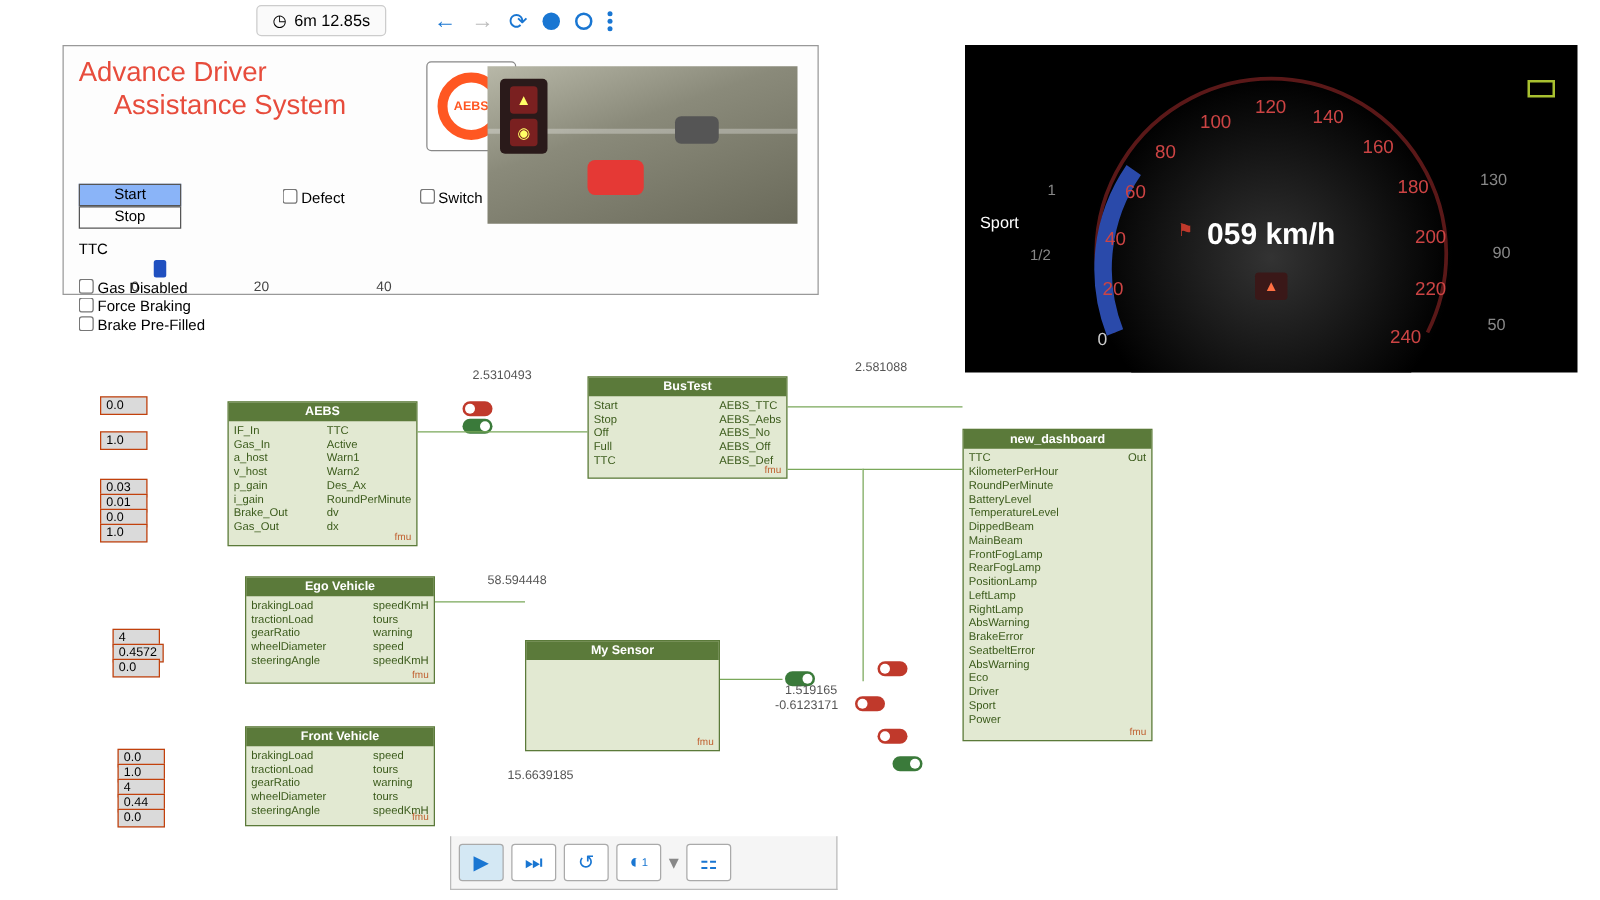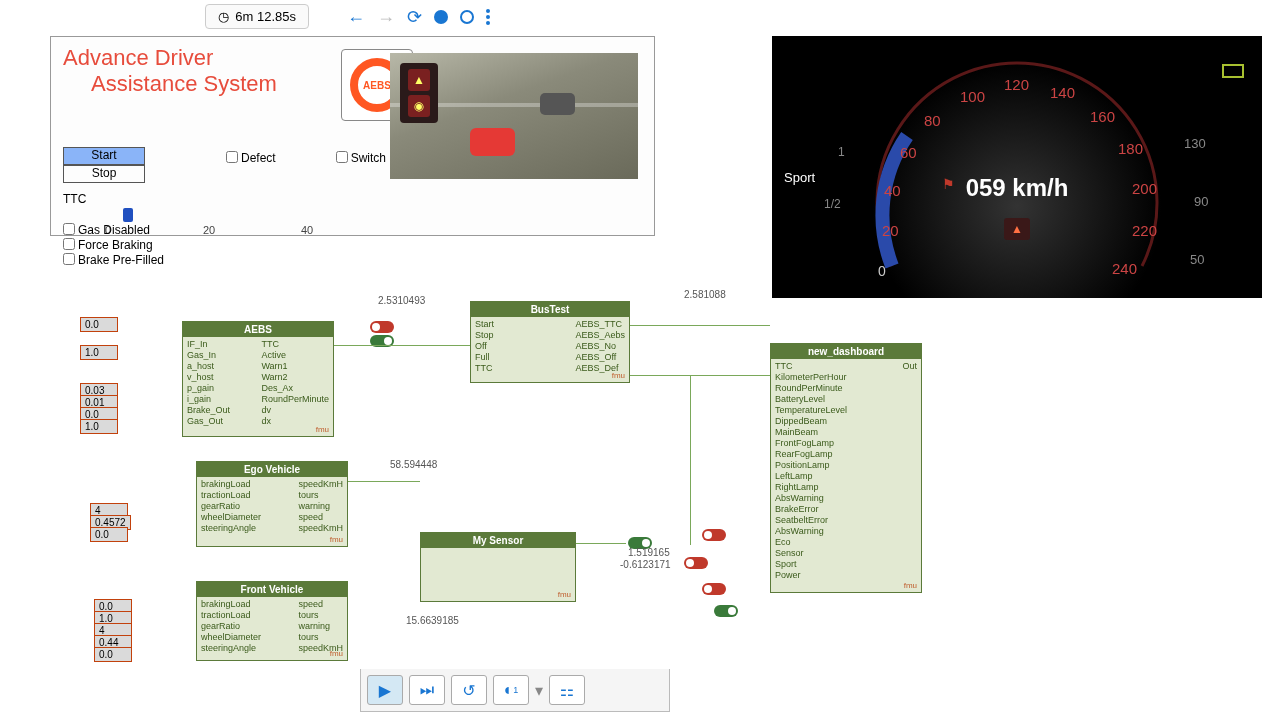--- a/index.html
+++ b/index.html
@@ -281,21 +281,21 @@
           <span>speed</span>
           <span>tours</span>
           <span>warning</span>
           <span>tours</span>
           <span>speedKmH</span>
         </div>
       </div>
     <span class="fmu-tag">fmu</span>
   </div>
 
-  <div class="block" style="top:247px;left:350px;width:156px;height:70px">
+  <div class="block" style="top:227px;left:350px;width:156px;height:89px">
     <div class="block-hdr">My Sensor</div>
     <span class="fmu-tag">fmu</span>
   </div>
 
   <div class="block" style="top:58px;left:700px;width:152px;height:250px">
     <div class="block-hdr">new_dashboard</div>
     <div class="block-body">
         <div class="block-col" id="dash-in">
           <span>TTC</span>
           <span>KilometerPerHour</span>
@@ -307,21 +307,21 @@
           <span>FrontFogLamp</span>
           <span>RearFogLamp</span>
           <span>PositionLamp</span>
           <span>LeftLamp</span>
           <span>RightLamp</span>
           <span>AbsWarning</span>
           <span>BrakeError</span>
           <span>SeatbeltError</span>
           <span>AbsWarning</span>
           <span>Eco</span>
-          <span>Sensor</span>
+          <span>Driver</span>
           <span>Sport</span>
           <span>Power</span>
         </div>
         <div class="block-col r" id="dash-out">
           <span>Out</span>
         </div>
       </div>
     <span class="fmu-tag">fmu</span>
   </div>
 

